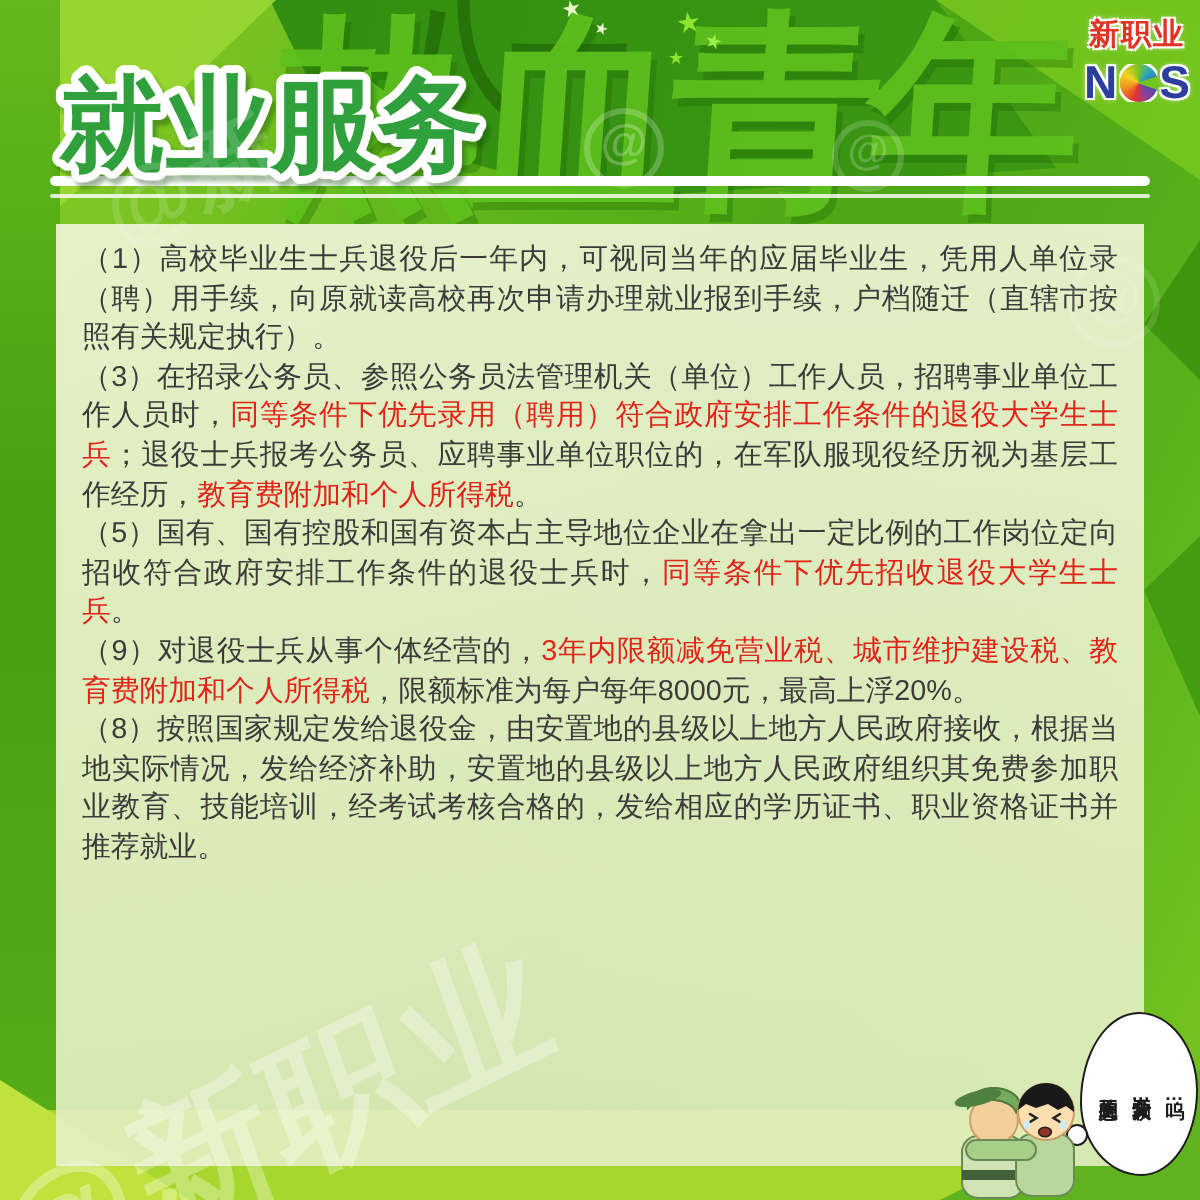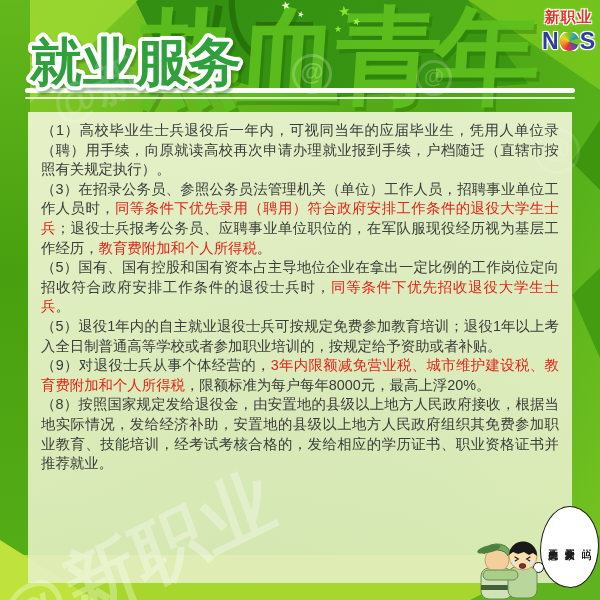--- a/index.html
+++ b/index.html
@@ -113,21 +113,20 @@
       <span>N</span>
       <span class="logo-c"></span>
       <span>S</span>
     </div>
   </div>
 
   <div class="panel" id="paragraphs">
       <p><span>（1）高校毕业生士兵退役后一年内，可视同当年的应届毕业生，凭用人单位录（聘）用手续，向原就读高校再次申请办理就业报到手续，户档随迁（直辖市按照有关规定执行）。</span></p>
       <p><span>（3）在招录公务员、参照公务员法管理机关（单位）工作人员，招聘事业单位工作人员时，</span><span class="red">同等条件下优先录用（聘用）符合政府安排工作条件的退役大学生士兵</span><span>；退役士兵报考公务员、应聘事业单位职位的，在军队服现役经历视为基层工作经历，</span><span class="red">教育费附加和个人所得税</span><span>。</span></p>
       <p><span>（5）国有、国有控股和国有资本占主导地位企业在拿出一定比例的工作岗位定向招收符合政府安排工作条件的退役士兵时，</span><span class="red">同等条件下优先招收退役大学生士兵</span><span>。</span></p>
-      <p><span>（5）退役1年内的自主就业退役士兵可按规定免费参加教育培训；退役1年以上考入全日制普通高等学校或者参加职业培训的，按规定给予资助或者补贴。</span></p>
       <p><span>（9）对退役士兵从事个体经营的，</span><span class="red">3年内限额减免营业税、城市维护建设税、教育费附加和个人所得税</span><span>，限额标准为每户每年8000元，最高上浮20%。</span></p>
       <p><span>（8）按照国家规定发给退役金，由安置地的县级以上地方人民政府接收，根据当地实际情况，发给经济补助，安置地的县级以上地方人民政府组织其免费参加职业教育、技能培训，经考试考核合格的，发给相应的学历证书、职业资格证书并推荐就业。</span></p>
     </div>
 
   <div class="wm wm-big">@新职业</div>
   <div class="wm wm-tl">@新</div>
   <div class="wm wm-at1">@</div>
   <div class="wm wm-at2">@</div>
   <div class="wm wm-at3">@</div>
 

